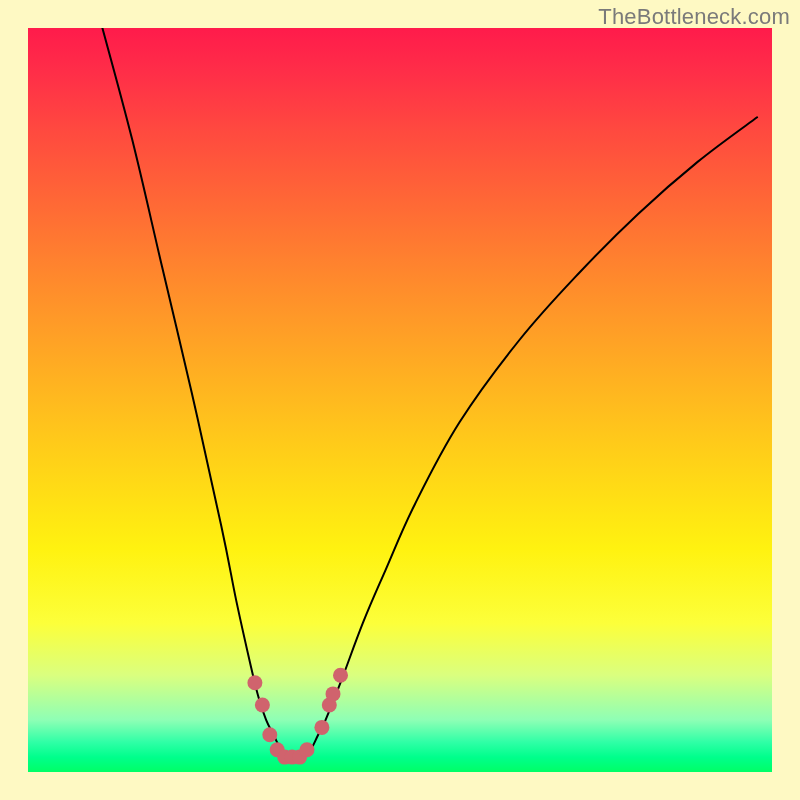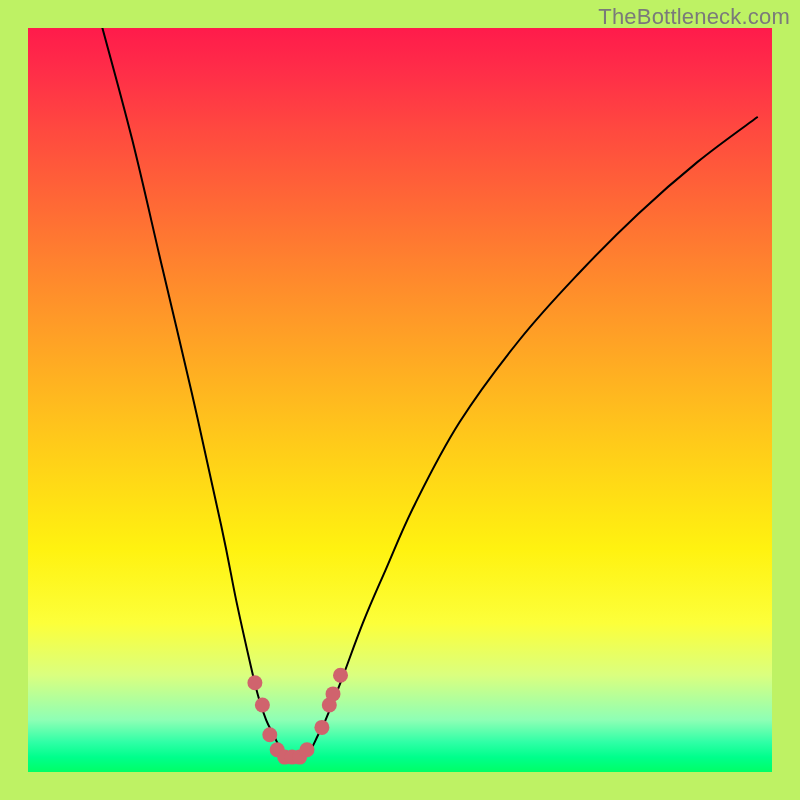--- a/index.html
+++ b/index.html
@@ -10,21 +10,21 @@
     background: #000;
     overflow: hidden;
     font-family: Arial, Helvetica, sans-serif;
   }
   .frame {
     position: absolute;
     top: 0;
     left: 0;
     width: 800px;
     height: 800px;
-    background: #bef264;
+    background: #fef9c3;
   }
   .plot {
     position: absolute;
     top: 28px;
     left: 28px;
     width: 744px;
     height: 744px;
     overflow: hidden;
   }
   .gradient {

